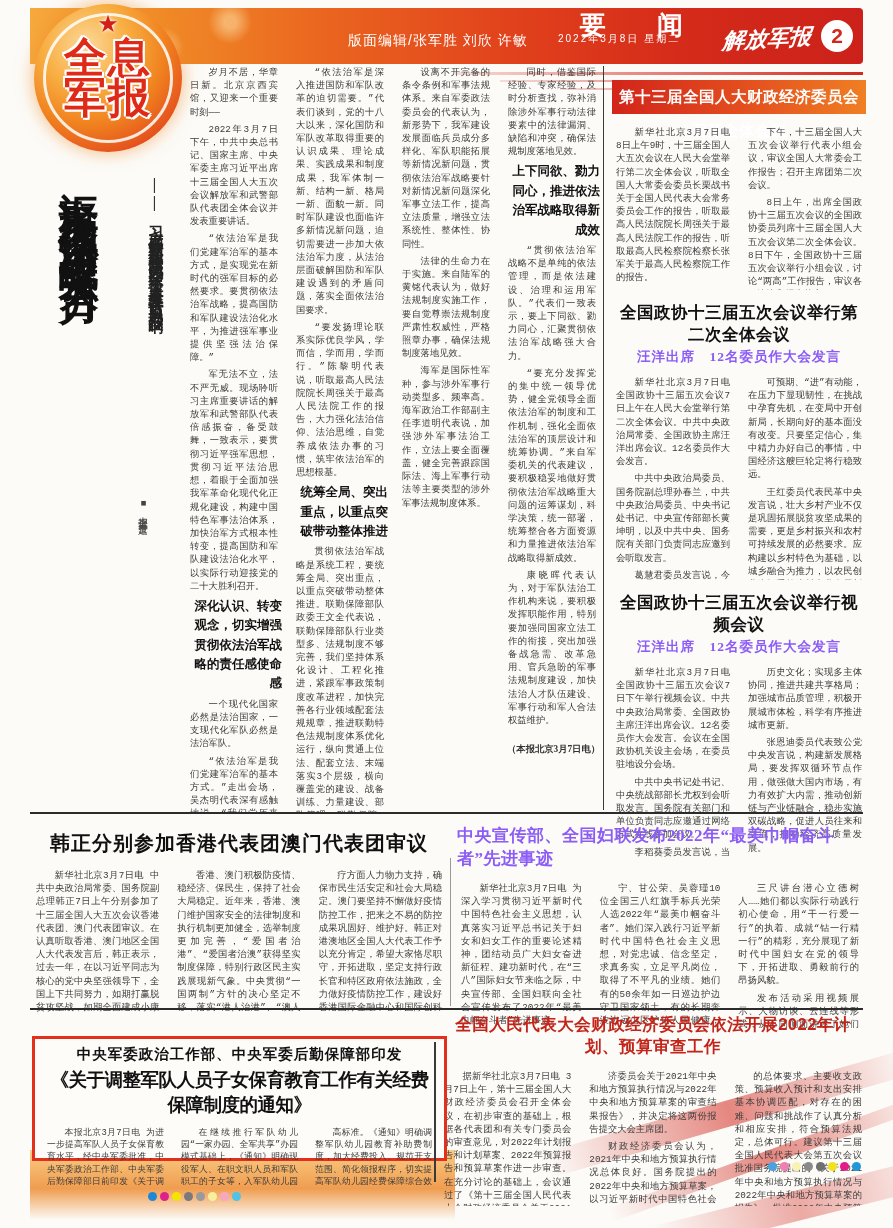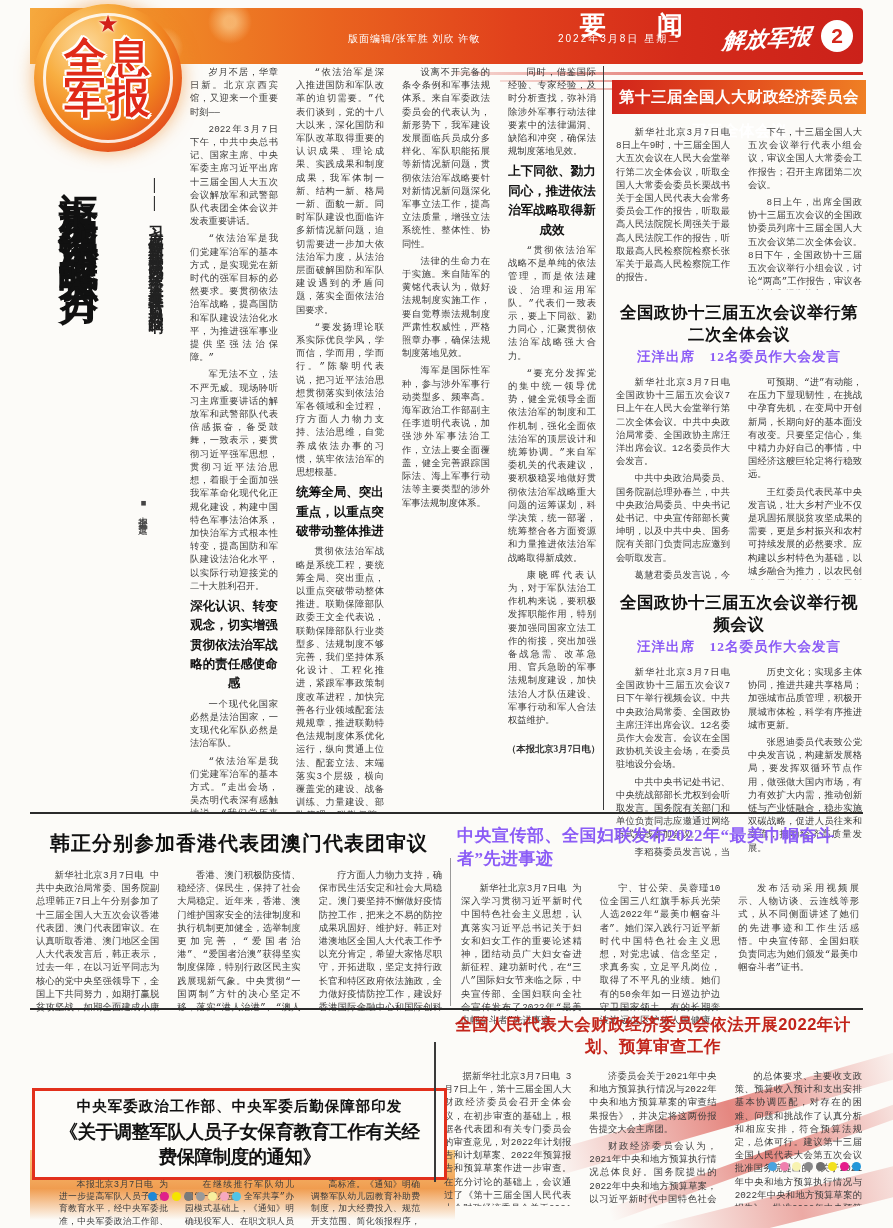--- a/index.html
+++ b/index.html
@@ -6,21 +6,21 @@
   .page{position:relative;width:893px;height:1228px;margin:0 auto;background:#fcfbf8;overflow:hidden;
         font-family:"Liberation Sans",sans-serif;}
   
   .band{position:absolute;left:30px;top:8px;width:833px;height:56px;
         background:linear-gradient(90deg,#f6a93e 0%,#f08a27 16%,#ea641f 36%,#e1411c 58%,#d52b1a 78%,#cb211a 100%);
         border-radius:0 4px 4px 0;}
   .band::before{content:"";position:absolute;inset:0;
         background:radial-gradient(circle at 8% 40%,rgba(255,230,160,.8) 0 8px,transparent 30px),
                    radial-gradient(circle at 16% 70%,rgba(255,240,200,.5) 0 5px,transparent 20px),
                    radial-gradient(circle at 24% 25%,rgba(255,235,180,.5) 0 6px,transparent 22px);}
-  .edition{position:absolute;left:318px;top:24px;font-size:10px;color:#fff;letter-spacing:1px;text-align:right;}
+  .edition{position:absolute;left:318px;top:24px;font-size:14px;color:#fff;letter-spacing:1px;text-align:right;}
   .dateline-top{position:absolute;left:528px;top:24px;font-size:10px;color:#fff;letter-spacing:2px;}
   .yaowen{position:absolute;right:158px;top:0;font-size:26px;font-weight:bold;color:#fff;letter-spacing:22px;}
   .papername{position:absolute;right:52px;top:16px;font-size:22px;color:#fff;font-weight:bold;
         font-family:"Liberation Serif",serif;font-style:italic;transform:skewX(-8deg) rotate(-3deg);}
   .pagenum{position:absolute;right:10px;top:12px;width:32px;height:32px;border-radius:50%;background:#fff;
         color:#d3271b;font-size:21px;font-weight:bold;text-align:center;line-height:32px;}
   .stripe{position:absolute;height:3px;background:linear-gradient(90deg,rgba(210,40,25,.15),#d2281e);}
   .s1{left:455px;top:72px;width:408px;}
   .s2{left:500px;top:80px;width:363px;height:2px;}
   .s3{left:560px;top:88px;width:240px;height:2px;}
@@ -38,21 +38,21 @@
   .vcol{writing-mode:vertical-rl;}
   .lead-headline{position:absolute;left:52px;top:162px;height:668px;margin:0;font-size:40px;font-weight:900;
         color:#111;letter-spacing:7px;}
   .lead-kicker{position:absolute;left:112px;top:178px;height:590px;width:58px;font-size:15px;font-weight:600;
         color:#222;font-family:"Liberation Serif",serif;letter-spacing:3px;line-height:1.9;}
   .lead-byline{position:absolute;left:136px;top:497px;height:130px;font-size:9.5px;color:#444;letter-spacing:1px;}
   .lead-cols{position:absolute;left:186px;top:62px;width:414px;height:752px;display:flex;gap:10px;}
   .lcol{width:96px;height:752px;overflow:hidden;}
   .paras p{margin:4px;text-indent:2em;text-align:justify;font-size:9.3px;line-height:13.2px;color:#3b3b3b;
         font-family:Liberation Mono, monospace;}
-  .inhead{margin:2px 0;font-size:12.5px;font-weight:bold;color:#111;text-align:center;line-height:1.55;}
+  .inhead{margin:2px 0;font-size:12.5px;font-weight:bold;color:#111;text-align:right;line-height:1.55;}
   .lead-end{text-align:right;font-size:9.3px;font-weight:bold;color:#333;margin-top:16px;
         font-family:"Liberation Serif",serif;}
   .qr-box{margin-top:10px;display:flex;align-items:center;gap:6px;}
   .qr{position:relative;width:78px;height:78px;background:
         repeating-linear-gradient(0deg,rgba(255,255,255,.85) 0 3px,transparent 3px 7px),
         repeating-linear-gradient(90deg,rgba(255,255,255,.85) 0 3px,transparent 3px 7px),
         linear-gradient(135deg,#2f86cf,#1b5fae);overflow:hidden;}
   .qr i{position:absolute;width:16px;height:16px;border:4px solid #fff;background:#1b5fae;}
   .qr .f1{left:3px;top:3px;} .qr .f2{right:3px;top:3px;} .qr .f3{left:3px;bottom:13px;}
   .qr-mark{position:absolute;left:0;right:0;bottom:0;height:12px;font-size:9px;font-weight:bold;color:#fff;
@@ -78,22 +78,22 @@
   .mcols{display:flex;gap:10px;height:150px;overflow:hidden;}
   .mcols>div{flex:1;overflow:hidden;}
   .vrule-mid{position:absolute;left:450px;top:858px;width:1px;height:148px;background:#999;}
   
   .warm-glow{position:absolute;left:30px;top:1150px;width:425px;height:70px;
         background:linear-gradient(180deg,rgba(249,200,120,.9),rgba(238,140,50,.85) 55%,rgba(255,255,255,0));z-index:0;}
   .swoosh{position:absolute;z-index:0;background:linear-gradient(90deg,transparent,rgba(210,40,30,.55),transparent);}
   .w1{left:540px;top:1100px;width:380px;height:26px;transform:rotate(-16deg);}
   .w2{left:600px;top:1150px;width:340px;height:14px;transform:rotate(-20deg);}
   .w3{left:650px;top:1190px;width:300px;height:30px;transform:rotate(-14deg);opacity:.7;}
-  .notice-box{position:absolute;left:32px;top:1088px;width:415px;height:92px;border:3.5px solid #e2301c;
-        background:#fdfcf9;z-index:2;padding:5px 20px;box-sizing:border-box;}
+  .notice-box{position:absolute;left:32px;top:1036px;width:415px;height:125px;border:3.5px solid #e2301c;
+        background:#fdfcf9;z-index:2;padding:5px 8px;box-sizing:border-box;}
   .box-kicker{margin:1px 0;font-size:14.5px;font-weight:bold;color:#111;text-align:center;letter-spacing:1px;}
   .box-head{margin:3px 0 6px;font-size:18.5px;font-weight:bold;color:#111;text-align:center;letter-spacing:-.5px;}
   .bcols{display:flex;gap:9px;height:62px;overflow:hidden;}
   .bcols>div{flex:1;overflow:hidden;}
   .bcols p{font-size:8.8px;line-height:12.2px;}
   .budget{position:absolute;left:440px;top:1014px;width:426px;z-index:1;}
   .budget-head{margin:0 0 8px;font-size:16.5px;font-weight:bold;color:#c2241a;text-align:center;letter-spacing:.5px;}
   .budget .mcols{height:140px;}
   .vrule-bot{position:absolute;left:434px;top:1042px;width:1.5px;height:140px;background:#3a3a3a;z-index:2;}
   
@@ -140,21 +140,21 @@
         </div>
       <h3 class="inhead">深化认识、转变观念，切实增强贯彻依法治军战略的责任感使命感</h3>
       <div class="paras">
           <p>一个现代化国家必然是法治国家，一支现代化军队必然是法治军队。</p>
           <p>“依法治军是我们党建军治军的基本方式。”走出会场，吴杰明代表深有感触地说，“我们党历来重视军队法治建设，早在古田会议决议中就明确提出‘编制红军法规’。90余年来，党持续推进军队法治化进程，逐步形成了比较完整的军事法规体系。”</p>
         </div>
     </div>
     <div class="lcol">
       <div class="paras">
           <p>“依法治军是深入推进国防和军队改革的迫切需要。”代表们谈到，党的十八大以来，深化国防和军队改革取得重要的认识成果、理论成果、实践成果和制度成果，我军体制一新、结构一新、格局一新、面貌一新。同时军队建设也面临许多新情况新问题，迫切需要进一步加大依法治军力度，从法治层面破解国防和军队建设遇到的矛盾问题，落实全面依法治国要求。</p>
-          <p>“要发扬理论联系实际优良学风，学而信，学而用，学而行。”陈黎明代表说，把习近平法治思想贯彻落实到依法治军各领域和全过程，疗方面人力物力支持、法治思维，自觉养成依法办事的习惯，筑牢依法治军的思想根基。</p>
+          <p>“要发扬理论联系实际优良学风，学而信，学而用，学而行。”陈黎明代表说，听取最高人民法院院长周强关于最高人民法院工作的报告，大力强化法治信仰、法治思维，自觉养成依法办事的习惯，筑牢依法治军的思想根基。</p>
         </div>
       <h3 class="inhead">统筹全局、突出重点，以重点突破带动整体推进</h3>
       <div class="paras">
           <p>贯彻依法治军战略是系统工程，要统筹全局、突出重点，以重点突破带动整体推进。联勤保障部队政委王文全代表说，联勤保障部队行业类型多、法规制度不够完善，我们坚持体系化设计、工程化推进，紧跟军事政策制度改革进程，加快完善各行业领域配套法规规章，推进联勤特色法规制度体系优化运行，纵向贯通上位法、配套立法、末端落实3个层级，横向覆盖党的建设、战备训练、力量建设、部队管理、联勤保障5个领域。</p>
           <p>凡兵，制必先定。军队的发展建</p>
         </div>
     </div>
     <div class="lcol">
       <div class="paras">
           <p>设离不开完备的条令条例和军事法规体系。来自军委政法委员会的代表认为，新形势下，我军建设发展面临兵员成分多样化、军队职能拓展等新情况新问题，贯彻依法治军战略要针对新情况新问题深化军事立法工作，提高立法质量，增强立法系统性、整体性、协同性。</p>
@@ -243,20 +243,21 @@
     <h2 class="mid-head-serif">中央宣传部、全国妇联发布2022年“最美巾帼奋斗者”先进事迹</h2>
     <div class="mcols">
       <div class="paras">
           <p>新华社北京3月7日电 为深入学习贯彻习近平新时代中国特色社会主义思想，认真落实习近平总书记关于妇女和妇女工作的重要论述精神，团结动员广大妇女奋进新征程、建功新时代，在“三八”国际妇女节来临之际，中央宣传部、全国妇联向全社会宣传发布了2022年“最美巾帼奋斗者”先进事迹。</p>
           <p>布茹玛汗·毛勒朵、李桓英、尹建敏、关欣、胡海岚、卢宇彤、路生梅、杨</p>
         </div>
       <div class="paras">
           <p>宁、甘公荣、吴蓉瑾10位全国三八红旗手标兵光荣人选2022年“最美巾帼奋斗者”。她们深入践行习近平新时代中国特色社会主义思想，对党忠诚、信念坚定，求真务实，立足平凡岗位，取得了不平凡的业绩。她们有的50余年如一日巡边护边守卫国家领土，有的长期奔波边远山区护佑人民健康，有的在高水平科技前沿阵地勇攀高峰，有的在乡村振兴中积极作为，有的传承优良家风赓续红色血脉，有的坚守</p>
         </div>
       <div class="paras">
+          <p>三尺讲台潜心立德树人……她们都以实际行动践行初心使命，用“干一行爱一行”的执着、成就“钻一行精一行”的精彩，充分展现了新时代中国妇女在党的领导下，开拓进取、勇毅前行的昂扬风貌。</p>
           <p>发布活动采用视频展示、人物访谈、云连线等形式，从不同侧面讲述了她们的先进事迹和工作生活感悟。中央宣传部、全国妇联负责同志为她们颁发“最美巾帼奋斗者”证书。</p>
         </div>
     </div>
   </div>
 
   <div class="hrule" style="top:1008px;"></div>
 
   <div class="warm-glow"></div>
   <div class="swoosh w1"></div>
   <div class="swoosh w2"></div>

